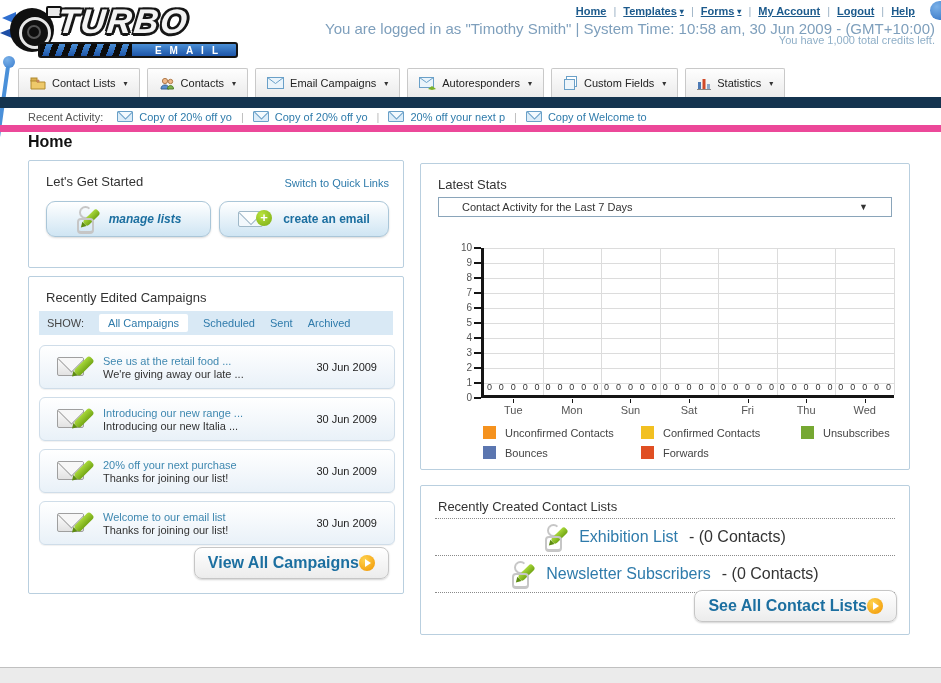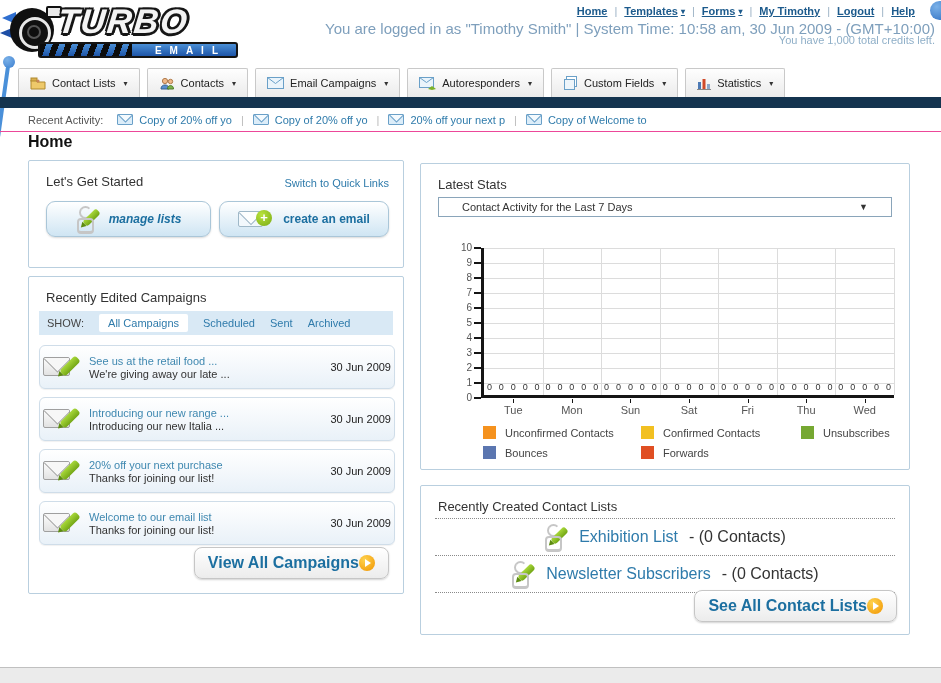--- a/index.html
+++ b/index.html
@@ -50,21 +50,21 @@
   
   .main-nav { position:absolute; top:68px; left:18px; display:flex; gap:7px; }
   .nav-tab { display:flex; align-items:center; gap:6px; height:29px; padding:0 11px;
              background:linear-gradient(#fefefe, #ebebeb); border:1px solid #c9c9c9; border-bottom:none;
              border-radius:2px 2px 0 0; font-size:11px; color:#222; cursor:pointer; }
   .nav-caret { font-size:8px; color:#333; margin-left:2px; }
   .navy-bar { position:absolute; top:97px; left:0; width:941px; height:11px; background:#14344f; }
 
   
   .recent-activity { position:absolute; top:108px; left:0; width:941px; height:24px;
-                     border-bottom:1px solid #ec4899; display:flex; align-items:center;
+                     border-bottom:7px solid #ec4899; display:flex; align-items:center;
                      padding-left:28px; font-size:11px; color:#555; }
   .ra-items { display:flex; align-items:center; margin-left:14px; }
   .ra-item { display:flex; align-items:center; gap:6px; color:#2f7bab; cursor:pointer; white-space:nowrap;
              max-width:125px; overflow:hidden; }
   .ra-sep { color:#b9b9b9; margin:0 9px; }
   .mini-env { position:relative; width:16px; height:11px; background:#dcedf9; border:1px solid #6aa0c8;
               border-radius:1px; overflow:hidden; flex:0 0 auto; }
   .mini-env::before { content:''; position:absolute; left:1px; top:-8px; width:11px; height:11px;
               background:#f4fafe; border:1px solid #6aa0c8; transform:rotate(45deg); }
 
@@ -112,21 +112,21 @@
   .camp-icon .pencil { right:-2px; top:8px; width:22px; height:8px; }
 
   
   .camp-panel { left:28px; top:276px; width:376px; height:318px; }
   .tab-strip { position:absolute; left:10px; right:10px; top:34px; height:24px; background:#d9e9f5;
                display:flex; align-items:center; padding:0 8px; gap:15px; font-size:11px; }
   .show-label { color:#444; }
   .camp-tab { color:#2f7bab; cursor:pointer; }
   .camp-tab.active { background:#fff; padding:3px 9px; border-radius:2px; }
   .card { position:absolute; left:10px; width:356px; height:44px; display:flex; align-items:center; gap:10px;
-          padding:0 3px; background:linear-gradient(#ffffff, #e9f1f8); border:1px solid #cfdde9;
+          padding:0 17px; background:linear-gradient(#ffffff, #e9f1f8); border:1px solid #cfdde9;
           border-radius:6px; box-shadow:0 1px 1px rgba(0,0,0,.06); cursor:pointer; }
   .card-text { display:flex; flex-direction:column; gap:1px; font-size:11px; }
   .card-title { color:#3f88b0; }
   .card-sub { color:#333; }
   .card-date { margin-left:auto; font-size:11px; color:#222; }
   .ghost-btn { display:inline-flex; align-items:center; padding:6px 13px;
                background:linear-gradient(#ffffff, #ececec); border:1px solid #c6c6c6; border-radius:8px;
                font-size:16px; font-weight:bold; color:#1c6fa0; box-shadow:0 1px 2px rgba(0,0,0,.18);
                cursor:pointer; }
   .view-all { position:absolute; right:14px; bottom:14px; }
@@ -192,21 +192,21 @@
   <span class="pin-dot"></span>
   <span class="pin-line"></span>
 
   <nav class="top-links" id="topLinks">
       <a class="top-link">Home</a>
       <span class="top-sep">|</span>
       <a class="top-link">Templates<span class="caret">▾</span></a>
       <span class="top-sep">|</span>
       <a class="top-link">Forms<span class="caret">▾</span></a>
       <span class="top-sep">|</span>
-      <a class="top-link">My Timothy</a>
+      <a class="top-link">My Account</a>
       <span class="top-sep">|</span>
       <a class="top-link">Logout</a>
       <span class="top-sep">|</span>
       <a class="top-link">Help</a>
     </nav>
   <div class="login-info">You are logged in as "Timothy Smith" | System Time: 10:58 am, 30 Jun 2009 - (GMT+10:00)</div>
   <div class="credits-info">You have 1,000 total credits left.</div>
   <span class="help-balloon"></span>
 
   <nav class="main-nav" id="mainNav">

